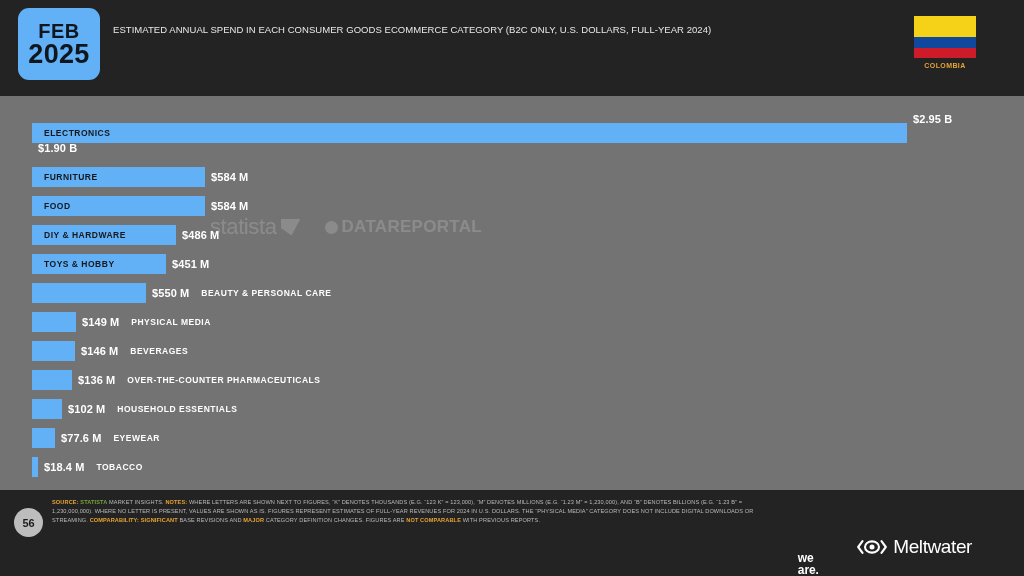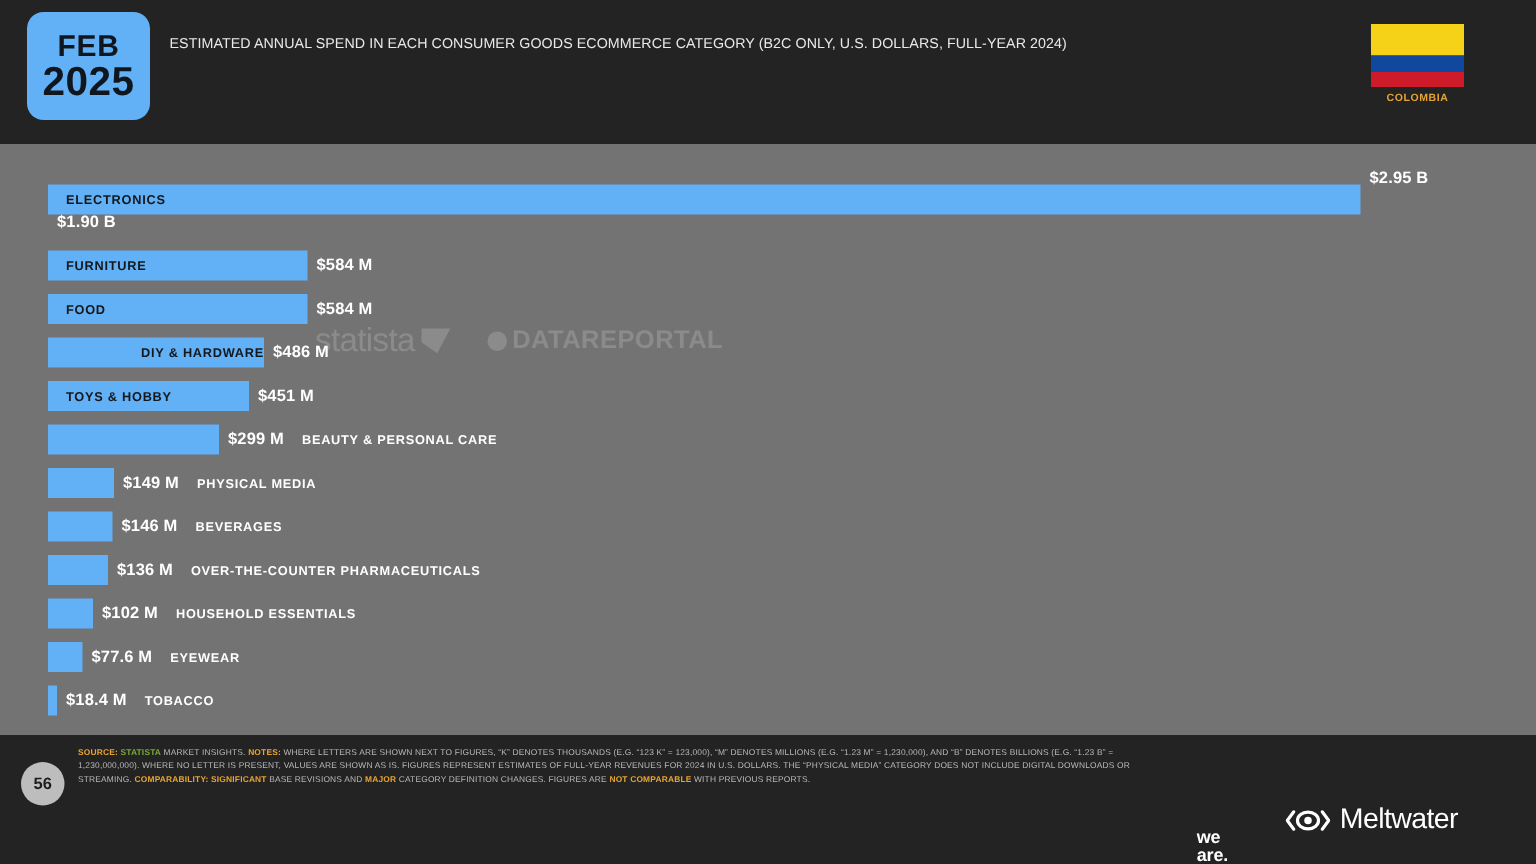--- a/index.html
+++ b/index.html
@@ -276,34 +276,34 @@
           </div>
           <span class="value">$584 M</span>
         </div>
         <div class="row">
           <div class="bar" style="width: 173px; background: rgb(98, 176, 245);">
             <span class="inlabel">FOOD</span>
           </div>
           <span class="value">$584 M</span>
         </div>
         <div class="row">
-          <div class="bar" style="width: 144px; background: rgb(98, 176, 245); justify-content: flex-end;">
+          <div class="bar" style="width: 144px; background: rgb(98, 176, 245);">
             <span class="inlabel">DIY &amp; HARDWARE</span>
           </div>
           <span class="value">$486 M</span>
         </div>
         <div class="row">
           <div class="bar" style="width: 134px; background: rgb(98, 176, 245);">
             <span class="inlabel">TOYS &amp; HOBBY</span>
           </div>
           <span class="value">$451 M</span>
         </div>
         <div class="row">
           <div class="bar" style="width: 114px; background: rgb(98, 176, 245);"></div>
-          <span class="value">$299 M</span>
+          <span class="value">$550 M</span>
           <span class="outlabel">BEAUTY &amp; PERSONAL CARE</span>
         </div>
         <div class="row">
           <div class="bar" style="width: 44px; background: rgb(98, 176, 245);"></div>
           <span class="value">$149 M</span>
           <span class="outlabel">PHYSICAL MEDIA</span>
         </div>
         <div class="row">
           <div class="bar" style="width: 43px; background: rgb(98, 176, 245);"></div>
           <span class="value">$146 M</span>

